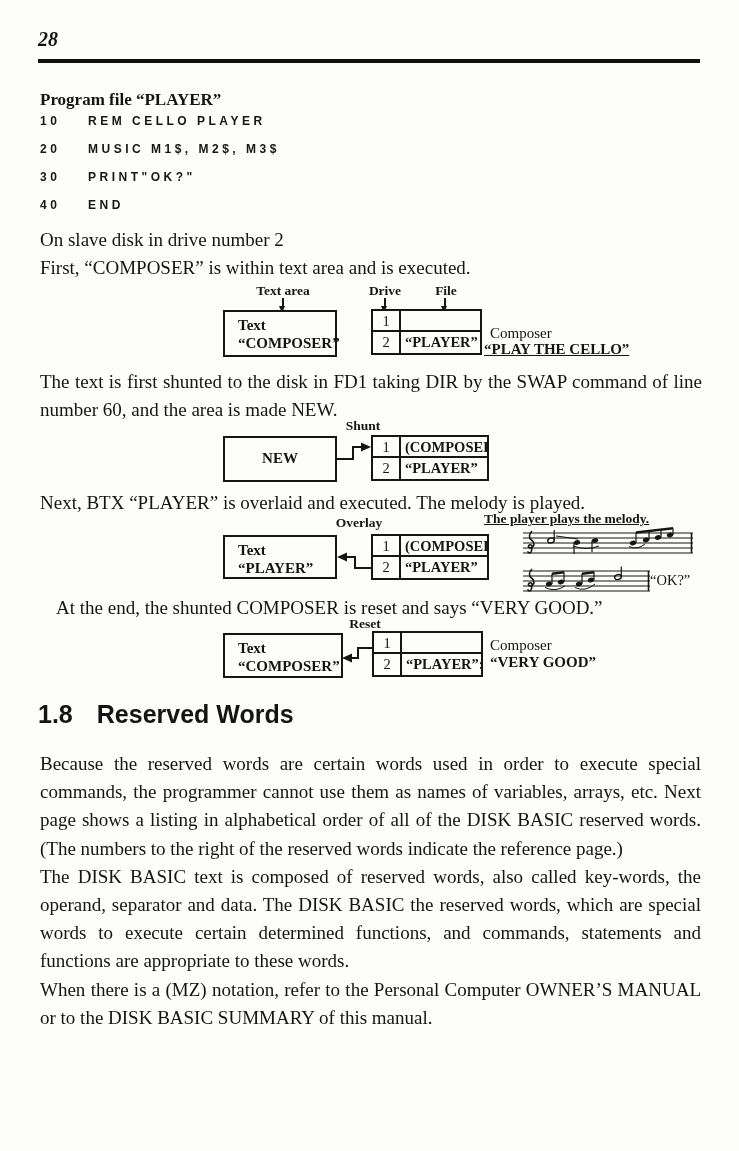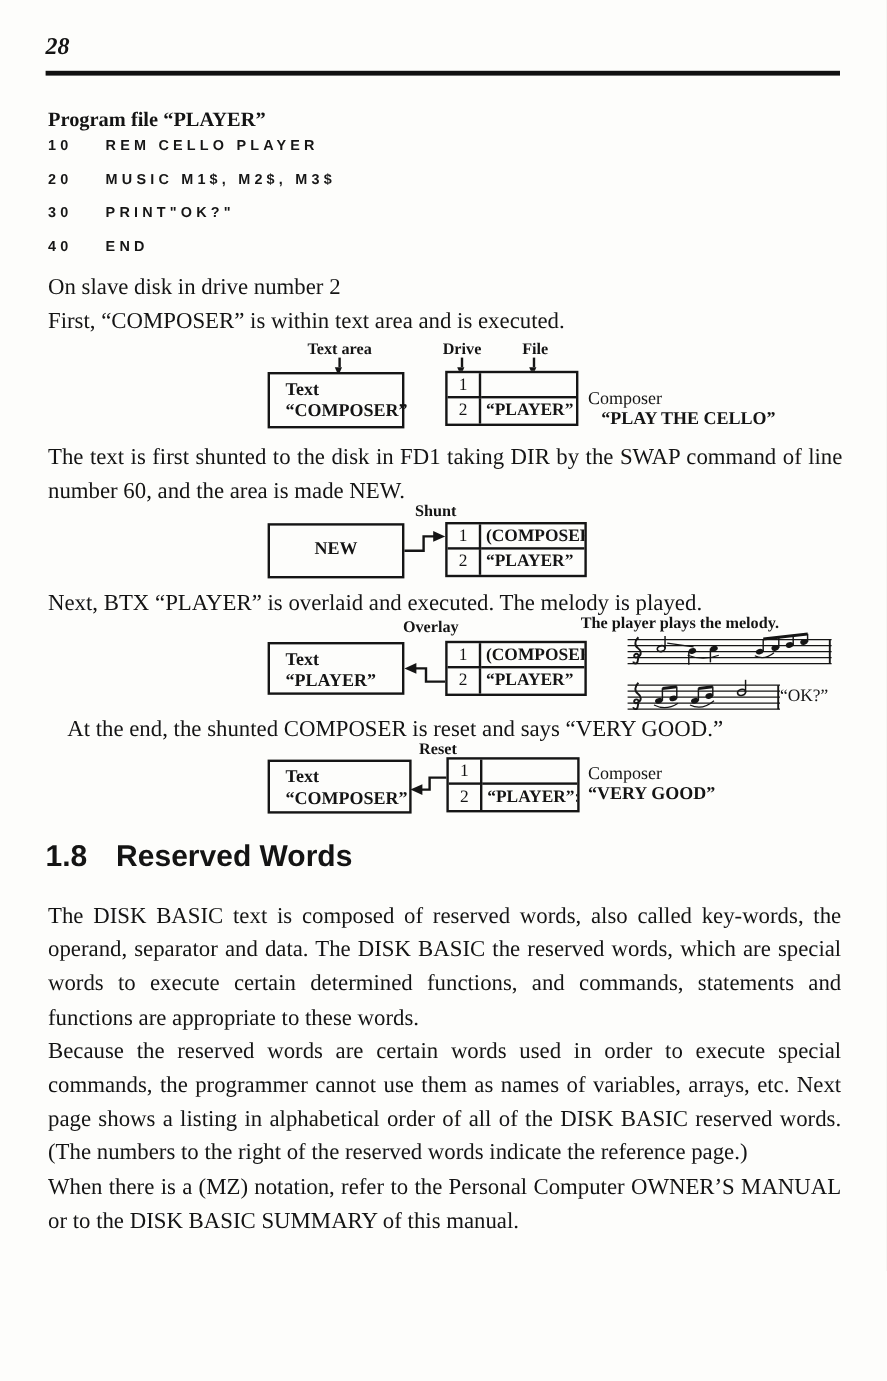--- a/index.html
+++ b/index.html
@@ -82,21 +82,21 @@
     <div>Text</div>
     <div>“COMPOSER”</div>
   </div>
   <div class="dtable" style="left:371px; top:309px; width:111px;">
     <div class="dc drive r1">1</div>
     <div class="dc r1"></div>
     <div class="dc drive">2</div>
     <div class="dc">“PLAYER”</div>
   </div>
   <div class="sideline" style="left:490px; top:325px;">Composer</div>
-  <div class="sideline b" style="left:501px; top:341px;">“PLAY THE CELLO”</div>
+  <div class="sideline b" style="left:484px; top:341px;text-decoration:underline;">“PLAY THE CELLO”</div>
 
   <div class="njust" style="top:368px;">The text is first shunted to the disk in FD1 taking DIR by the SWAP command of line number 60, and the area is made NEW.</div>
 
   <div class="dlabel" style="left:333px; top:418px; width:60px;">Shunt</div>
   <div class="dbox center" style="left:223px; top:436px; width:114px; height:46px;">
     <div>NEW</div>
   </div>
   <svg style="left:336px; top:438px;" width="36" height="26">
     <path d="M1 21 H17 V9 H26" fill="none" stroke="#151515" stroke-width="2"></path>
     <polygon points="25,4.5 25,13.5 35,9" fill="#151515"></polygon>
@@ -118,21 +118,21 @@
   <svg style="left:336px; top:546px;" width="36" height="26">
     <path d="M35 22 H19 V11 H10" fill="none" stroke="#151515" stroke-width="2"></path>
     <polygon points="11,6.5 11,15.5 1,11" fill="#151515"></polygon>
   </svg>
   <div class="dtable" style="left:371px; top:534px; width:118px;">
     <div class="dc drive r1">1</div>
     <div class="dc r1">(COMPOSER)</div>
     <div class="dc drive">2</div>
     <div class="dc">“PLAYER”</div>
   </div>
-  <div class="mcap" style="left:484px; top:511px;">The player plays the melody.</div>
+  <div class="mcap" style="left:484px; top:511px;text-decoration:underline;">The player plays the melody.</div>
   <svg style="left:515px; top:527px;" width="200" height="72">
 
     <g stroke="#151515" stroke-width="1">
       <line x1="8" y1="6" x2="178" y2="6"></line>
         <line x1="8" y1="11" x2="178" y2="11"></line>
       <line x1="8" y1="16" x2="178" y2="16"></line>
         <line x1="8" y1="21" x2="178" y2="21"></line>
       <line x1="8" y1="26" x2="178" y2="26"></line>
       <line x1="176.5" y1="6" x2="176.5" y2="26" stroke-width="1.6"></line>
     </g>
@@ -208,18 +208,18 @@
     <div class="dc">“PLAYER”:</div>
   </div>
   <div class="sideline" style="left:490px; top:637px;">Composer</div>
   <div class="sideline b" style="left:490px; top:654px;">“VERY GOOD”</div>
 
   <div class="h18">
     <span class="num">1.8</span><span>Reserved Words</span>
   </div>
 
   <div class="bodytext">
+    <p>Because the reserved words are certain words used in order to execute special commands, the programmer cannot use them as names of variables, arrays, etc. Next page shows a listing in alphabetical order of all of the DISK BASIC reserved words. (The numbers to the right of the reserved words indicate the reference page.)</p>
     <p>The DISK BASIC text is composed of reserved words, also called key-words, the operand, separator and data. The DISK BASIC the reserved words, which are special words to execute certain determined functions, and commands, statements and functions are appropriate to these words.</p>
-    <p>Because the reserved words are certain words used in order to execute special commands, the programmer cannot use them as names of variables, arrays, etc. Next page shows a listing in alphabetical order of all of the DISK BASIC reserved words. (The numbers to the right of the reserved words indicate the reference page.)</p>
     <p>When there is a (MZ) notation, refer to the Personal Computer OWNER’S MANUAL or to the DISK BASIC SUMMARY of this manual.</p>
   </div>
 
 </div>
 
 </body></html>

